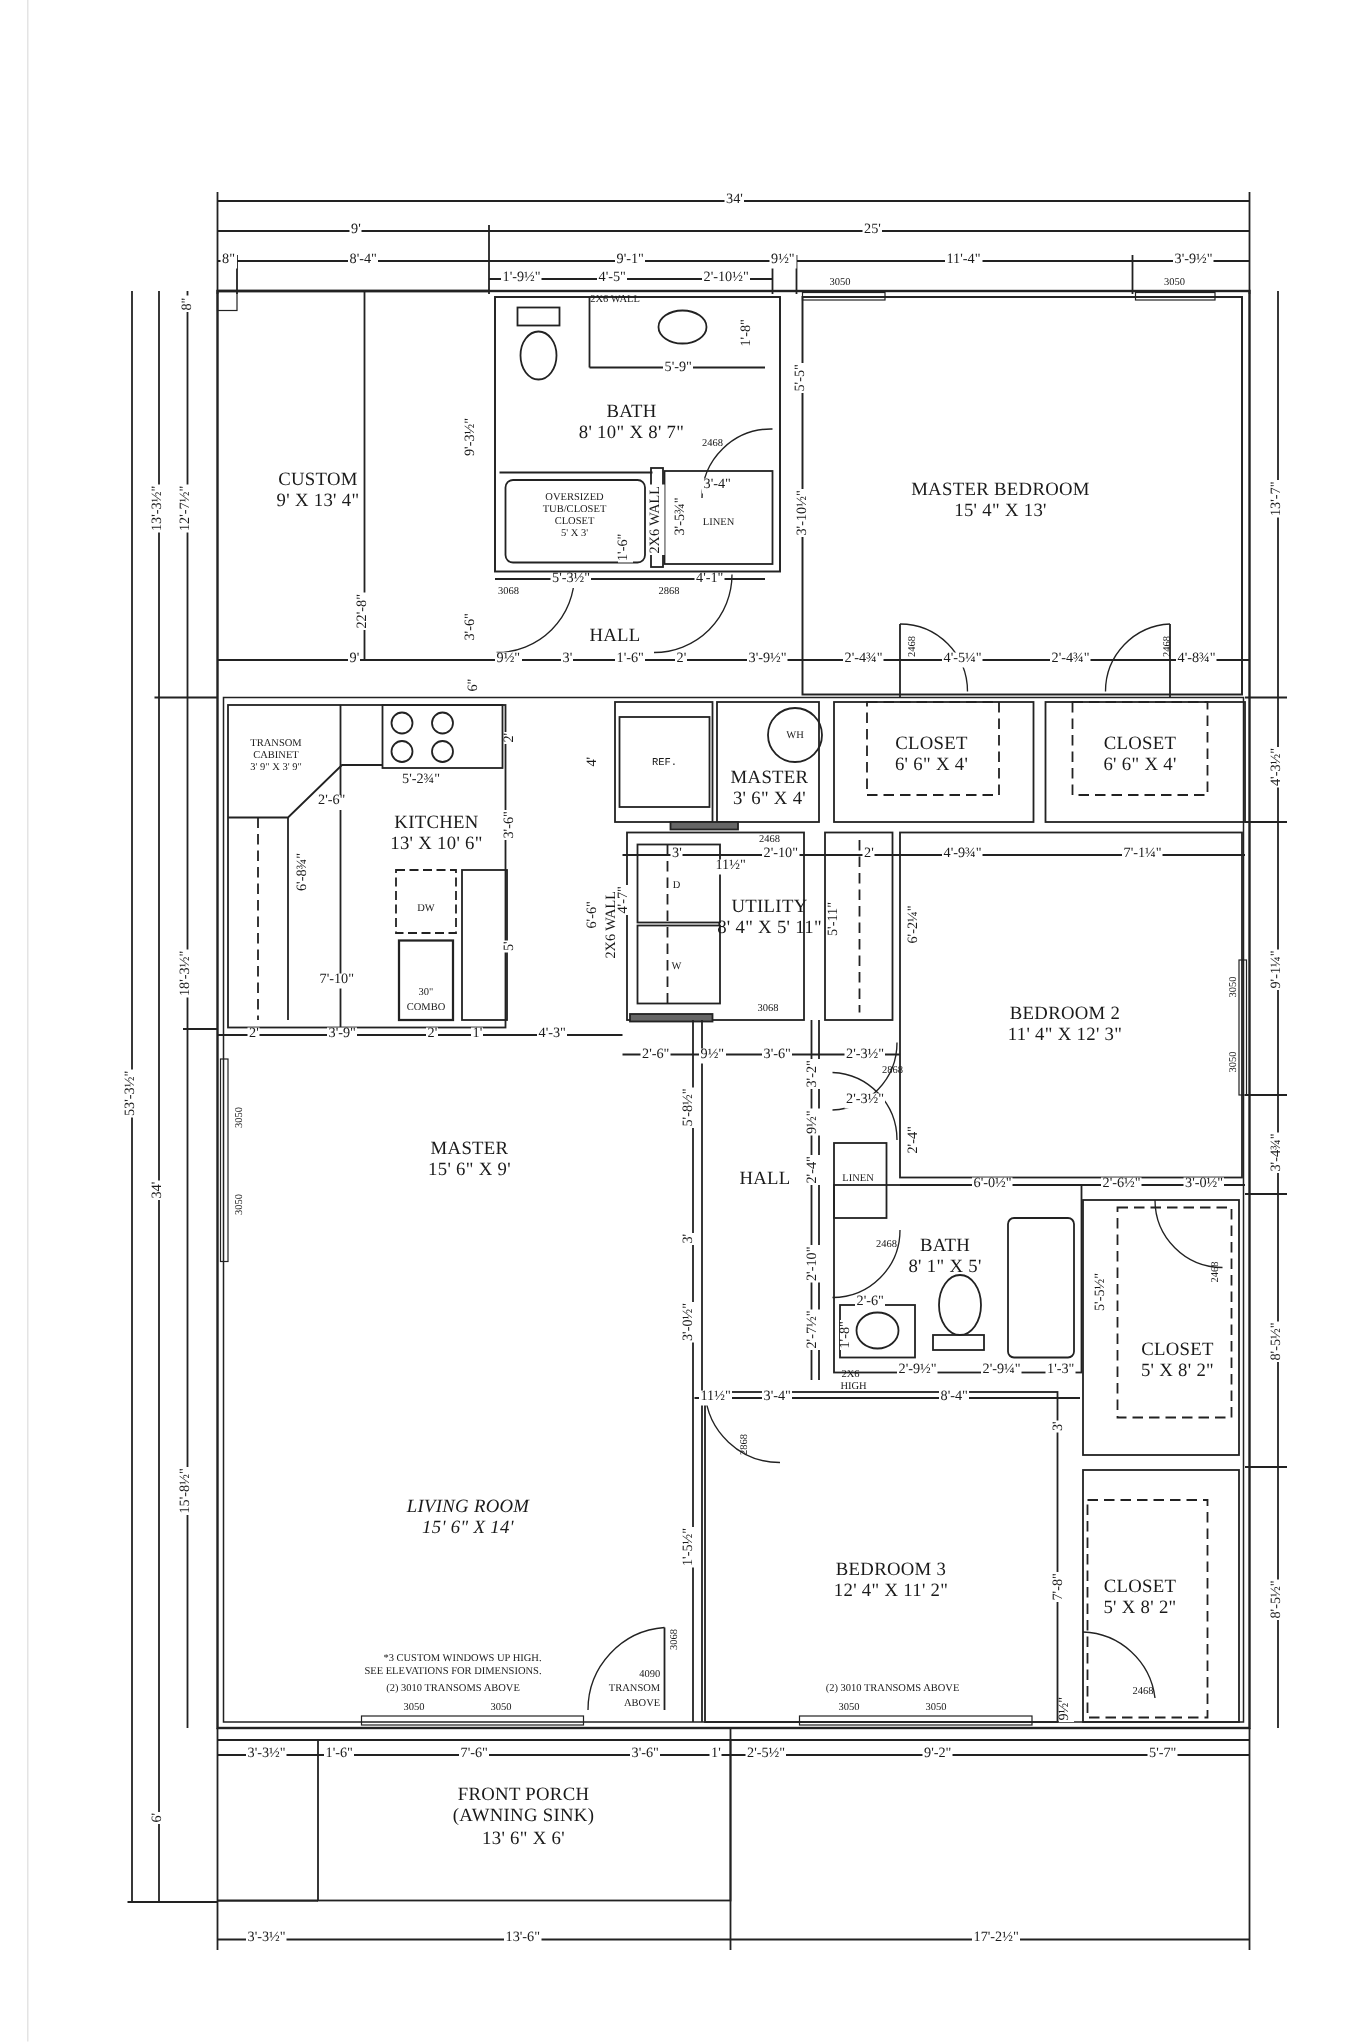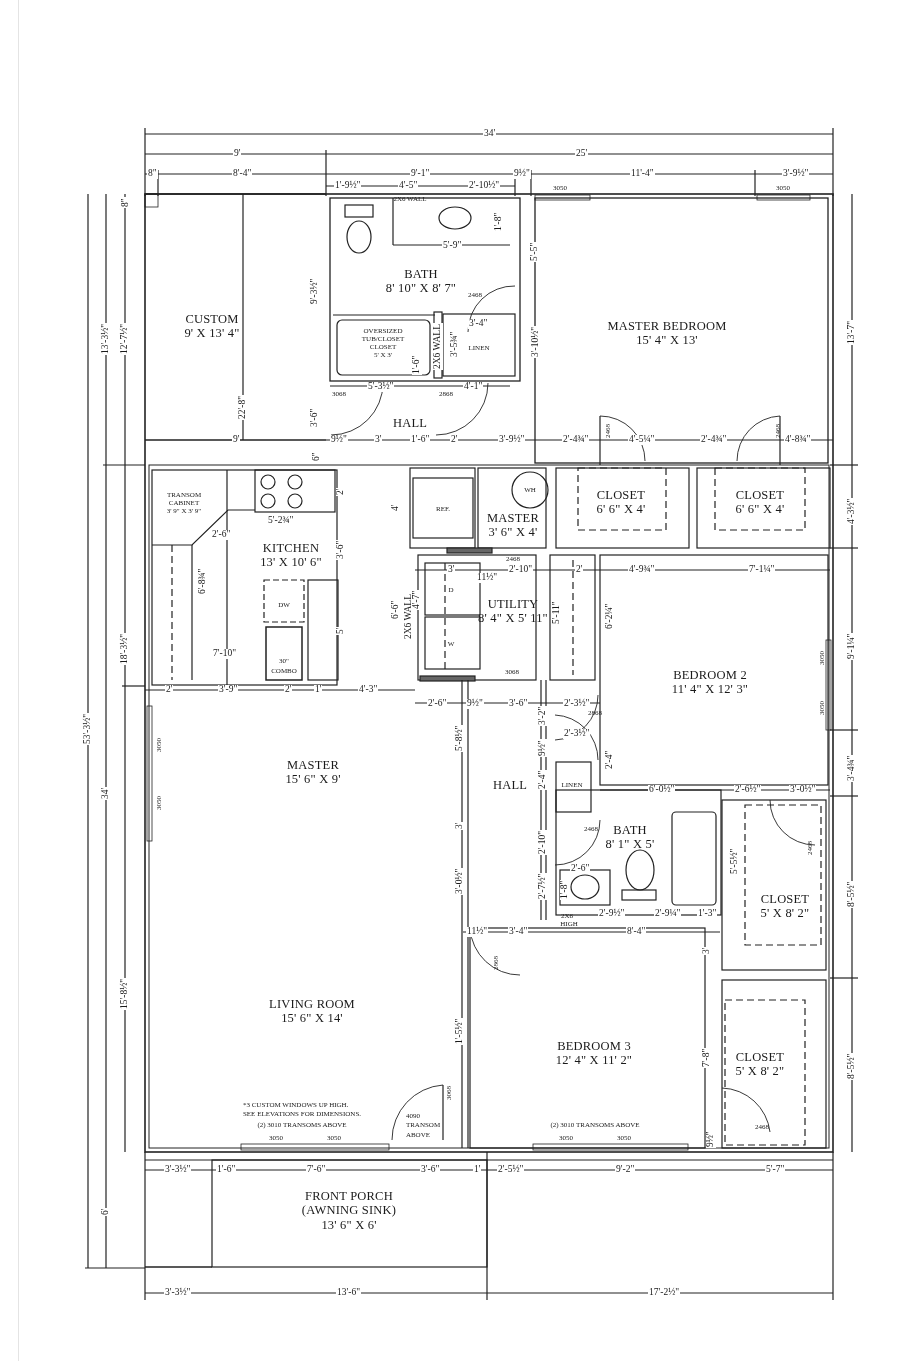--- a/index.html
+++ b/index.html
@@ -3,21 +3,21 @@
 <meta charset="utf-8">
 <style>
   html,body{margin:0;padding:0;background:#ffffff;}
   body{width:900px;height:1361px;position:relative;overflow:hidden;font-family:"Liberation Serif","DejaVu Serif",serif;color:#1a1a1a;}
   #plan{position:absolute;left:0;top:0;}
   .lbl{position:absolute;text-align:center;line-height:1.15;white-space:nowrap;transform:translateX(-50%);}
   .room-name{font-size:12.5px;letter-spacing:0.2px;}
   .tiny{font-size:7px;}
   .dim{position:absolute;font-size:9.5px;white-space:nowrap;background:#fff;padding:0 1px;line-height:1;}
   .vdim{position:absolute;font-size:9.5px;white-space:nowrap;background:#fff;padding:0 1px;line-height:1;transform:rotate(-90deg);transform-origin:left top;}
-  .note{position:absolute;font-size:7px;text-align:left;white-space:nowrap;transform:translateX(-50%);line-height:1.35;}
+  .note{position:absolute;font-size:7px;text-align:right;white-space:nowrap;transform:translateX(-50%);line-height:1.35;}
   .win{position:absolute;font-size:7px;white-space:nowrap;}
   .vwin{position:absolute;font-size:7px;white-space:nowrap;transform:rotate(-90deg);transform-origin:left top;}
   .edge-line{position:absolute;left:18px;top:0;width:1px;height:1361px;background:#e4e4e4;}
 </style>
 </head>
 <body>
 
 <div class="edge-line"></div>
 
 <svg id="plan" width="900" height="1361" viewBox="0 0 900 1361">
@@ -214,21 +214,21 @@
 </div>
 <div class="lbl room-name" style="left:510px;top:778px;">HALL</div>
 <div class="lbl room-name" style="left:630px;top:823px;">
   <div>BATH</div>
   <div>8' 1" X 5'</div>
 </div>
 <div class="lbl room-name" style="left:785px;top:892px;">
   <div>CLOSET</div>
   <div>5' X 8' 2"</div>
 </div>
-<div class="lbl room-name" style="left:312px;top:997px;">
+<div class="lbl room-name" style="left:312px;top:997px;font-style:italic;">
   <div>LIVING ROOM</div>
   <div>15' 6" X 14'</div>
 </div>
 <div class="lbl room-name" style="left:594px;top:1039px;">
   <div>BEDROOM 3</div>
   <div>12' 4" X 11' 2"</div>
 </div>
 <div class="lbl room-name" style="left:760px;top:1050px;">
   <div>CLOSET</div>
   <div>5' X 8' 2"</div>
@@ -253,21 +253,21 @@
 <div class="lbl tiny" style="left:567px;top:912px;">2X6</div>
 <div class="lbl tiny" style="left:569px;top:920px;">HIGH</div>
 <div class="lbl tiny" style="left:184px;top:491px;">
   <div>TRANSOM</div>
   <div>CABINET</div>
   <div>3' 9" X 3' 9"</div>
 </div>
 <div class="lbl tiny" style="left:284px;top:601px;">DW</div>
 <div class="lbl tiny" style="left:284px;top:657px;">30"</div>
 <div class="lbl tiny" style="left:284px;top:667px;">COMBO</div>
-<div class="lbl tiny" style="left:443px;top:505px;">REF.</div>
+<div class="lbl tiny" style="left:443px;top:505px;font-family:Liberation Mono, monospace;">REF.</div>
 <div class="lbl tiny" style="left:530px;top:486px;">WH</div>
 <div class="lbl tiny" style="left:451px;top:586px;">D</div>
 <div class="lbl tiny" style="left:451px;top:640px;">W</div>
 
 <div class="note" style="left:302px;top:1101px;">
   <div>*3 CUSTOM WINDOWS UP HIGH.</div>
   <div>SEE ELEVATIONS FOR DIMENSIONS.</div>
 </div>
 <div class="note" style="left:302px;top:1121px;">(2) 3010 TRANSOMS ABOVE</div>
 <div class="note" style="left:595px;top:1121px;">(2) 3010 TRANSOMS ABOVE</div>

